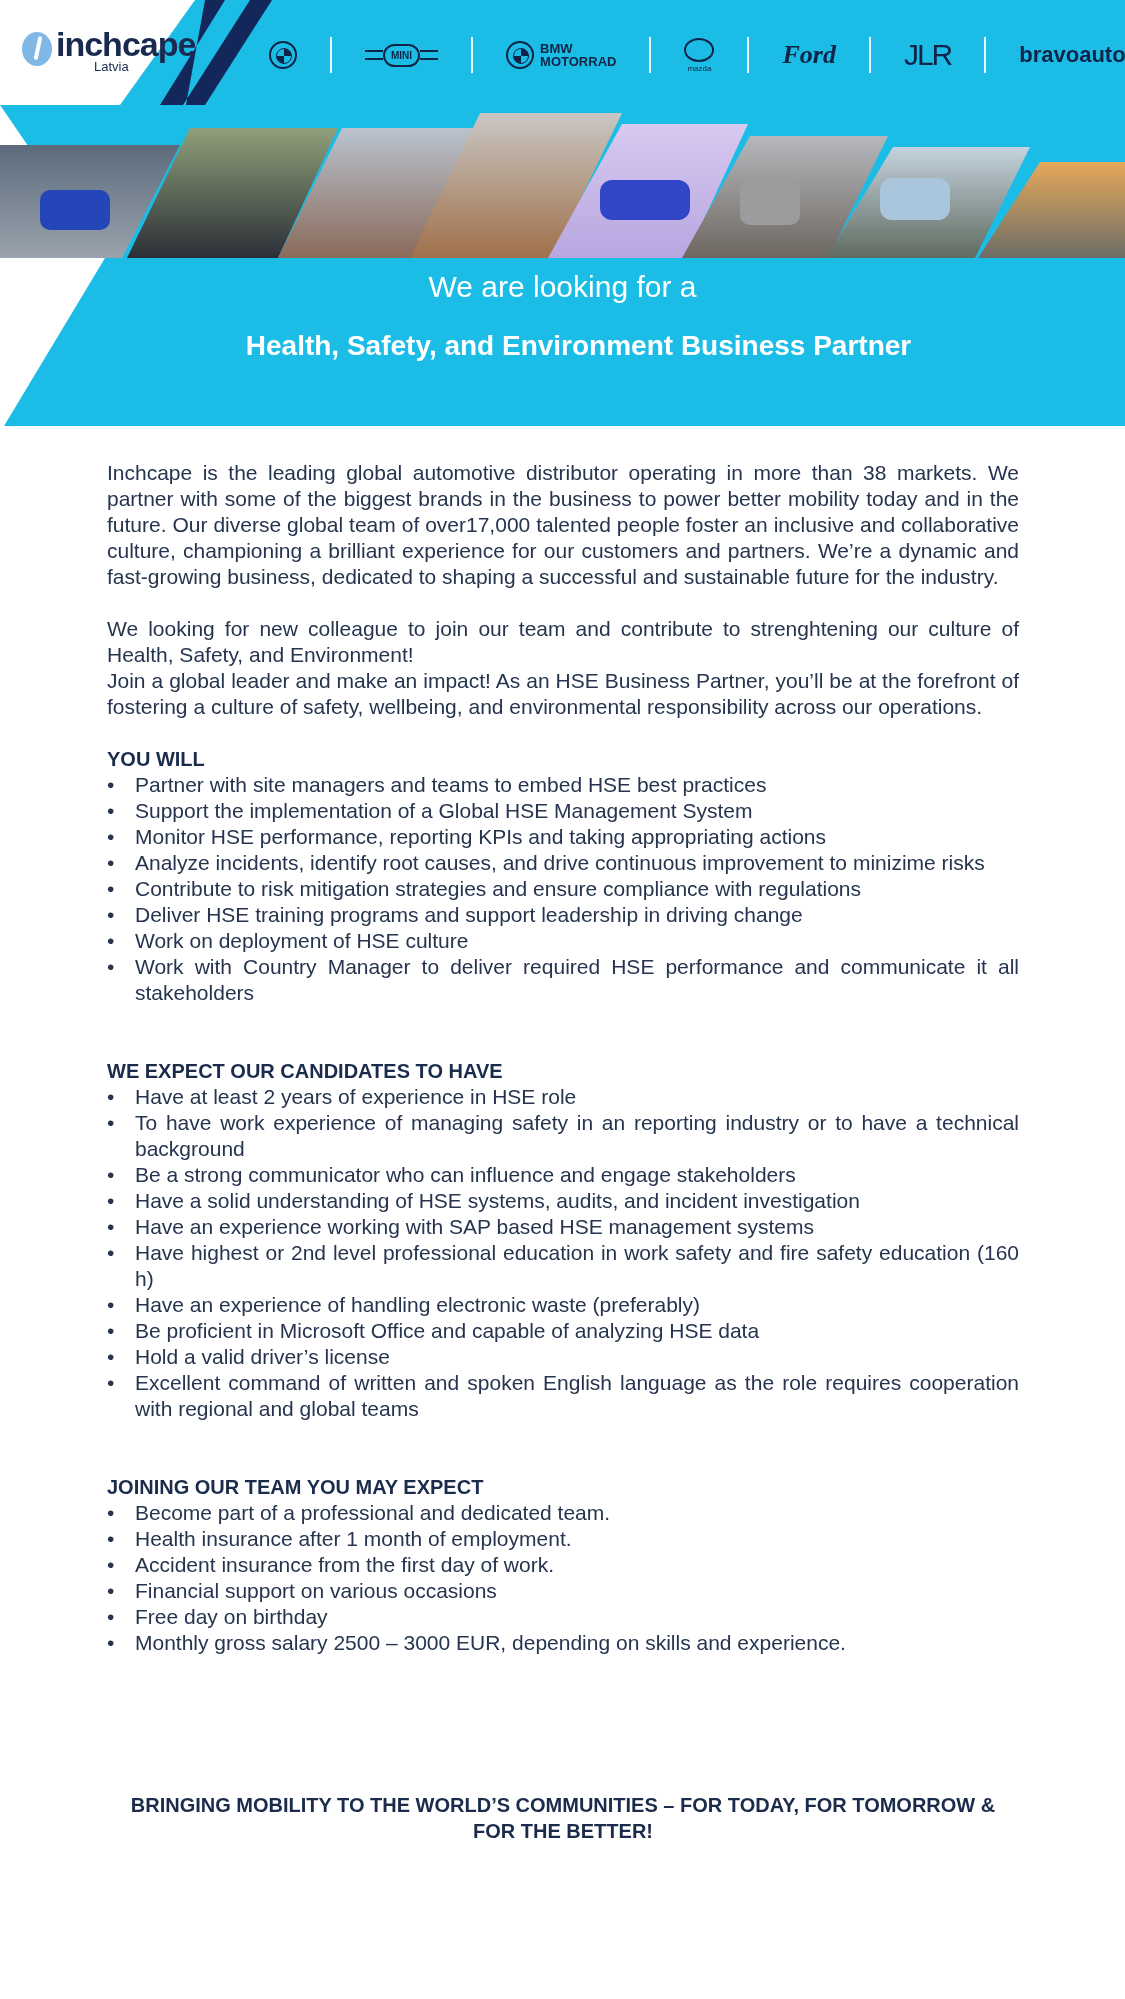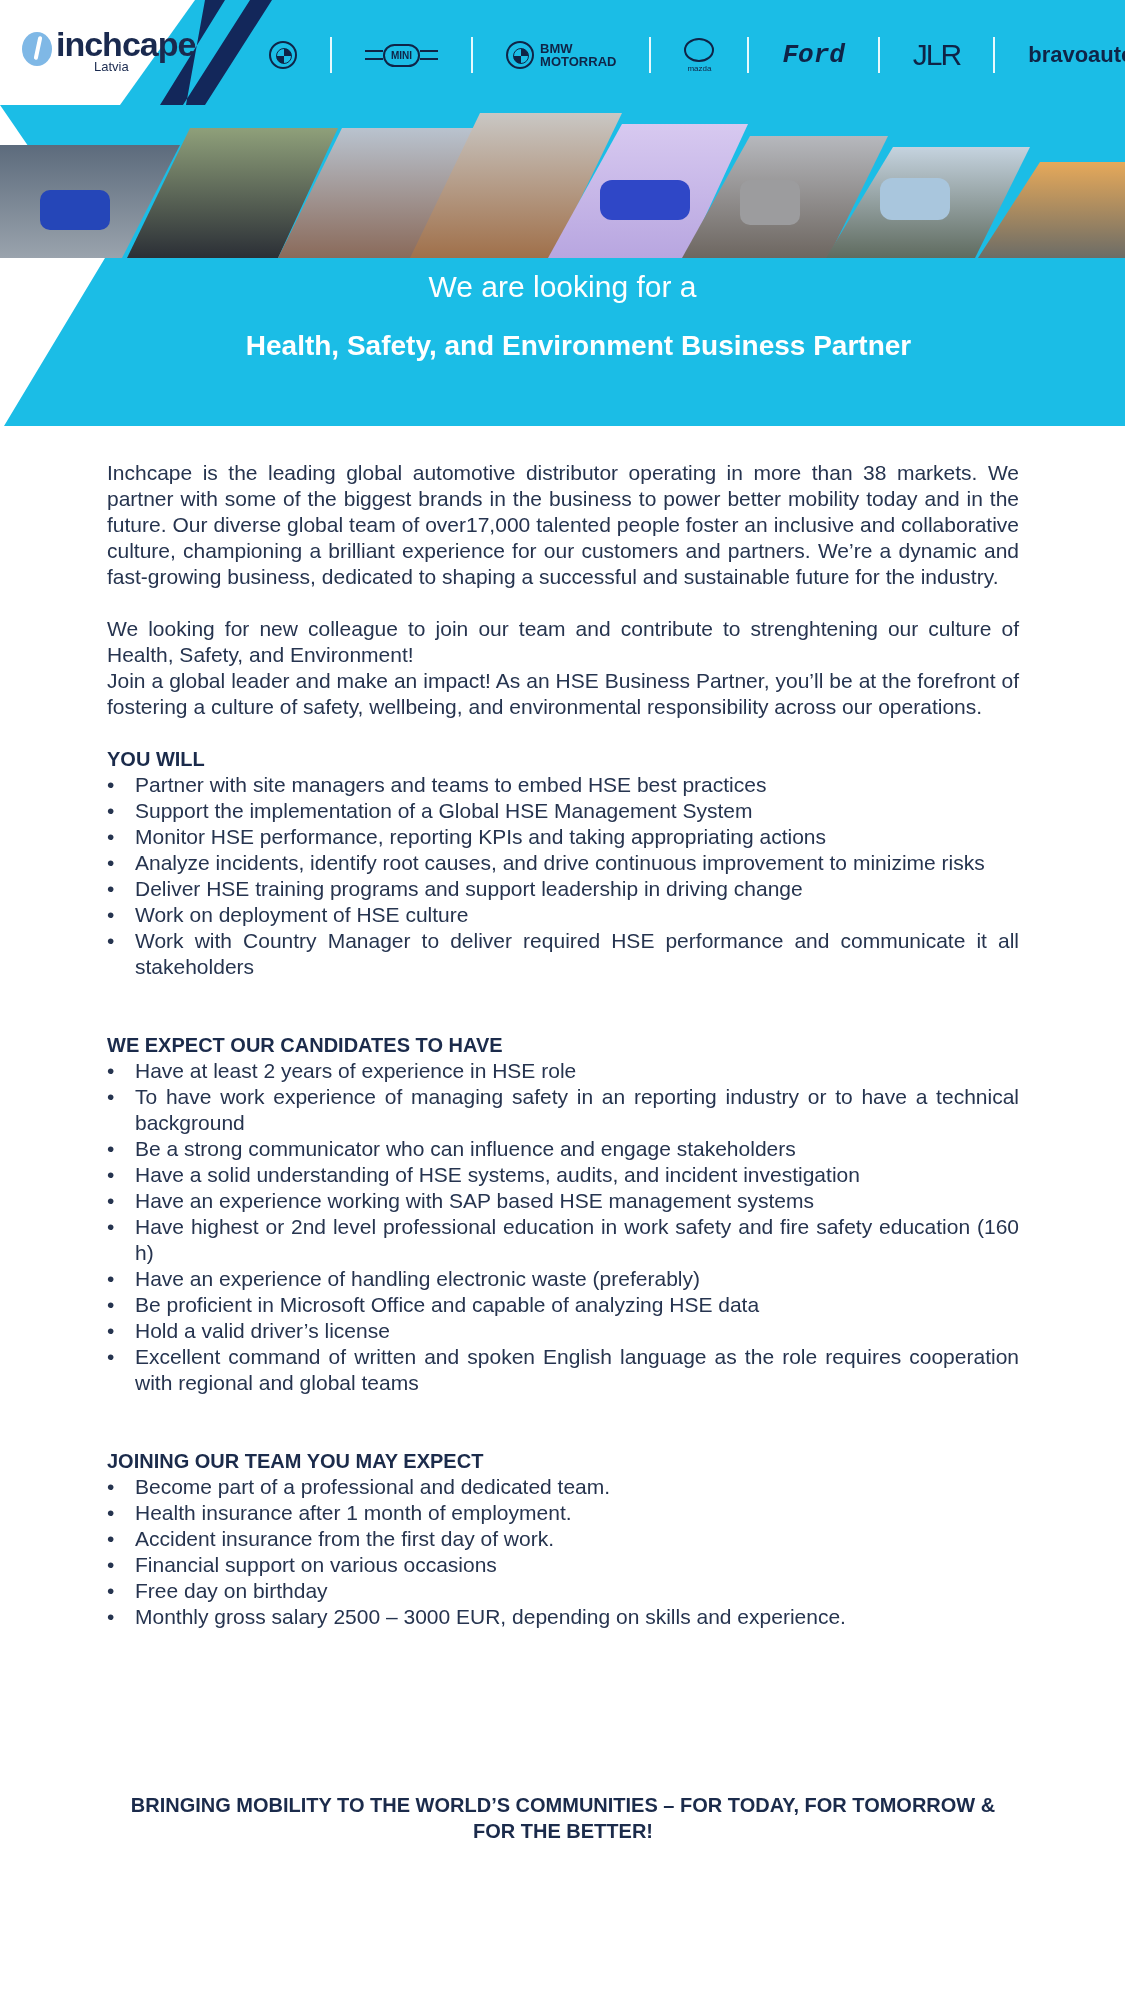--- a/index.html
+++ b/index.html
@@ -19,21 +19,21 @@
   .sep { width:2px; height:36px; background:#ffffff; opacity:0.9; }
   .bmw-round { width:28px; height:28px; border-radius:50%; border:2px solid #0f2447; box-sizing:border-box; position:relative; overflow:hidden; }
   .bmw-round::before { content:""; position:absolute; left:5px; top:5px; width:14px; height:14px; border-radius:50%;
       background:conic-gradient(#0f2447 0 90deg, transparent 90deg 180deg, #0f2447 180deg 270deg, transparent 270deg 360deg); border:1px solid #0f2447; }
   .mini { font-size:10px; font-weight:bold; border:2px solid #0f2447; border-radius:14px; padding:4px 6px; position:relative; }
   .mini-wing { width:18px; height:10px; border-top:2px solid #0f2447; border-bottom:2px solid #0f2447; box-sizing:border-box; }
   .motorrad { font-size:13px; font-weight:bold; line-height:13px; margin-left:6px; }
   .mazda { display:flex; flex-direction:column; align-items:center; }
   .mazda-oval { width:30px; height:24px; border:2px solid #0f2447; border-radius:50%; box-sizing:border-box; }
   .mazda-txt { font-size:8px; margin-top:2px; }
-  .ford { font-family:Liberation Mono, monospace; font-style:italic; font-weight:bold; font-size:26px; }
+  .ford { font-family:Liberation Serif, serif; font-style:italic; font-weight:bold; font-size:26px; }
   .jlr { font-size:30px; font-weight:normal; letter-spacing:-2px; }
   .bravo { font-size:22px; font-weight:bold; }
   .byd { font-size:24px; font-weight:bold; letter-spacing:4px; }
   .photos { position:absolute; left:0; top:110px; width:1125px; height:150px; }
   .hero-1 { position:absolute; left:0; width:1125px; top:270px; text-align:center; font-size:30px; color:#ffffff; }
   .hero-2 { position:absolute; left:16px; width:1125px; top:330px; text-align:center; font-size:28px; font-weight:bold; color:#ffffff; }
   
   .content { position:absolute; left:107px; top:450px; width:912px; font-size:21px; line-height:26px; color:#26344f;margin-top:10px; }
   .para { text-align:justify; margin:0; }
   .gap { height:26px; }
@@ -155,20 +155,21 @@
   <p class="para">We looking for new colleague to join our team and contribute to strenghtening our culture of Health, Safety, and Environment!</p>
   <p class="para">Join a global leader and make an impact! As an HSE Business Partner, you’ll be at the forefront of fostering a culture of safety, wellbeing, and environmental responsibility across our operations.</p>
   <div class="gap"></div>
 
   <p class="h">YOU WILL</p>
   <ul>
     <li>Partner with site managers and teams to embed HSE best practices</li>
     <li>Support the implementation of a Global HSE Management System</li>
     <li>Monitor HSE performance, reporting KPIs and taking appropriating actions</li>
     <li>Analyze incidents, identify root causes, and drive continuous improvement to minizime risks</li>
+    <li>Contribute to risk mitigation strategies and ensure compliance with regulations</li>
     <li>Deliver HSE training programs and support leadership in driving change</li>
     <li>Work on deployment of HSE culture</li>
     <li>Work with Country Manager to deliver required HSE performance and communicate it all stakeholders</li>
   </ul>
   <div class="gap2"></div>
 
   <p class="h">WE EXPECT OUR CANDIDATES TO HAVE</p>
   <ul>
     <li>Have at least 2 years of experience in HSE role</li>
     <li>To have work experience of managing safety in an reporting industry or to have a technical background</li>

